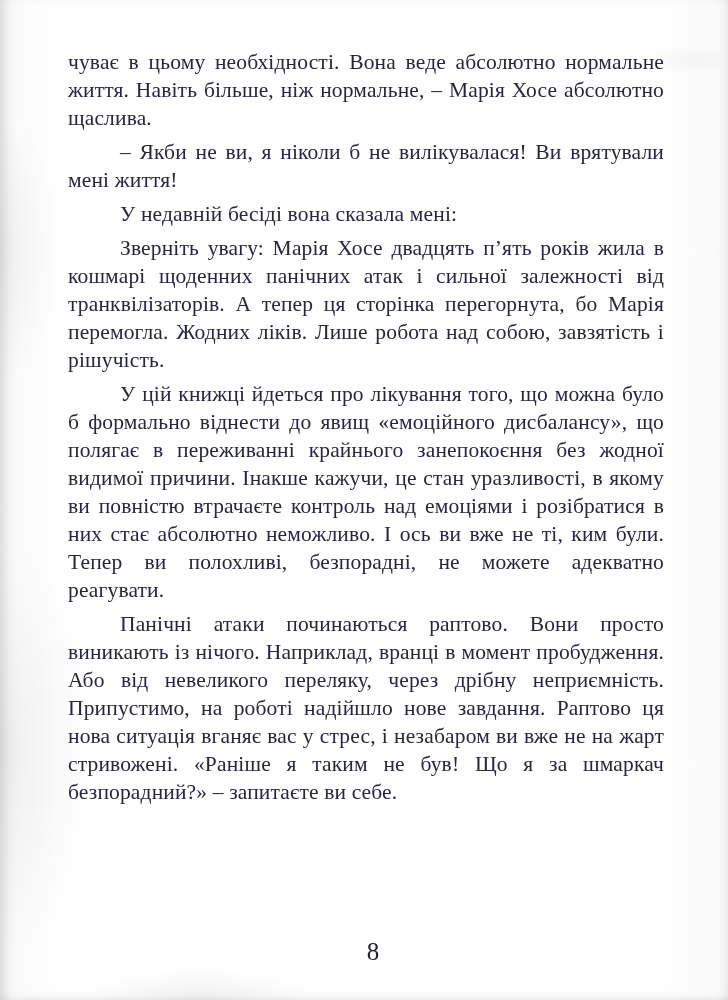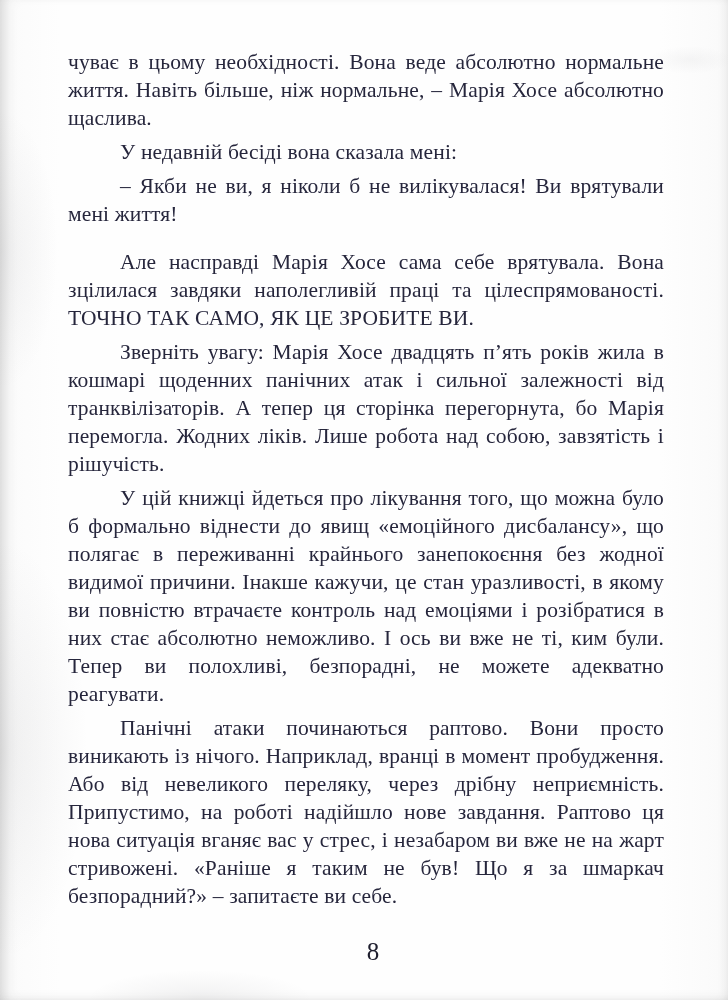--- a/index.html
+++ b/index.html
@@ -67,21 +67,20 @@
     line-height: 28px;
     color: #1e1e2e;
   }
 </style>
 </head>
 <body>
 
 <div class="page">
   <div class="text-block">
     <p>чуває в цьому необхідності. Вона веде абсолютно нормальне життя. Навіть більше, ніж нормальне, – Марія Хосе абсолютно щаслива.</p>
+    <p class="indent">– Якби не ви, я ніколи б не вилікувалася! Ви врятували мені життя!</p>
     <p class="indent">У недавній бесіді вона сказала мені:</p>
-    <p class="indent">– Якби не ви, я ніколи б не вилікувалася! Ви врятували мені життя!</p>
-    <p class="indent section-break">Але насправді Марія Хосе сама себе врятувала. Вона зцілилася завдяки наполегливій праці та цілеспрямованості. ТОЧНО ТАК САМО, ЯК ЦЕ ЗРОБИТЕ ВИ.</p>
     <p class="indent">Зверніть увагу: Марія Хосе двадцять п’ять років жила в кошмарі щоденних панічних атак і сильної залежності від транквілізаторів. А тепер ця сторінка перегорнута, бо Марія перемогла. Жодних ліків. Лише робота над собою, завзятість і рішучість.</p>
     <p class="indent">У цій книжці йдеться про лікування того, що можна було б формально віднести до явищ «емоційного дисбалансу», що полягає в переживанні крайнього занепокоєння без жодної видимої причини. Інакше кажучи, це стан уразливості, в якому ви повністю втрачаєте контроль над емоціями і розібратися в них стає абсолютно неможливо. І ось ви вже не ті, ким були. Тепер ви полохливі, безпорадні, не можете адекватно реагувати.</p>
     <p class="indent">Панічні атаки починаються раптово. Вони просто виникають із нічого. Наприклад, вранці в момент пробудження. Або від невеликого переляку, через дрібну неприємність. Припустимо, на роботі надійшло нове завдання. Раптово ця нова ситуація вганяє вас у стрес, і незабаром ви вже не на жарт стривожені. «Раніше я таким не був! Що я за шмаркач безпорадний?» – запитаєте ви себе.</p>
   </div>
   <div class="page-number">8</div>
 </div>
 
 </body></html>

